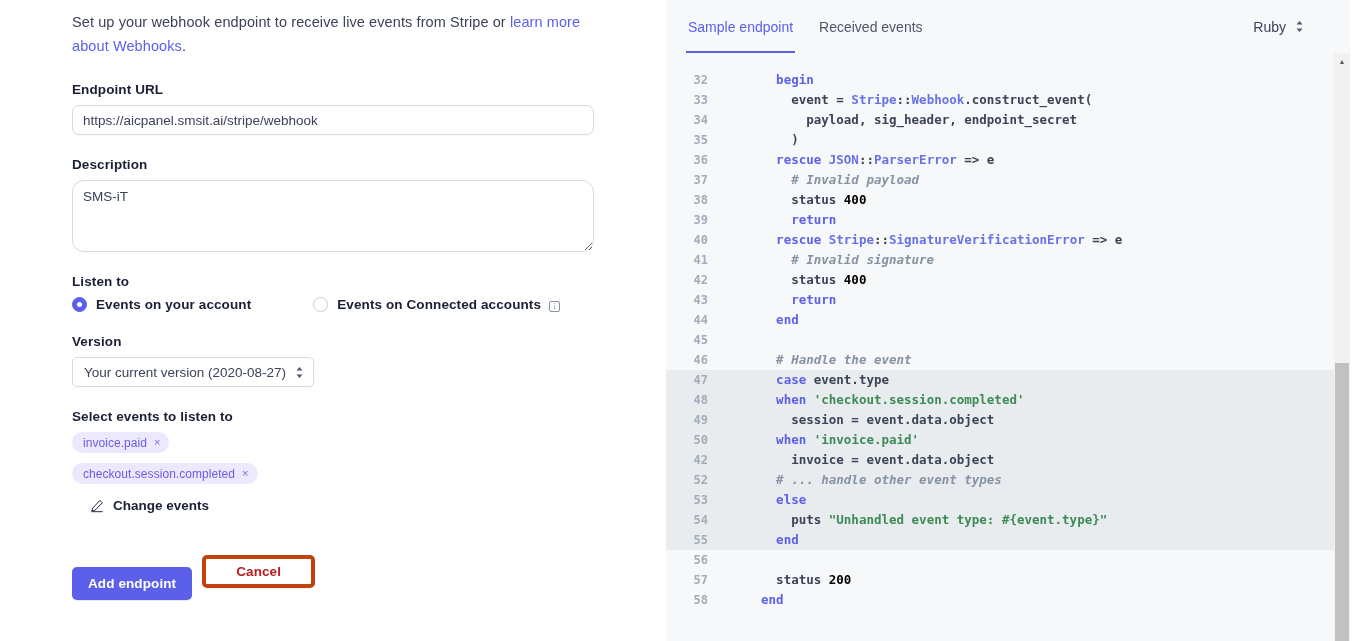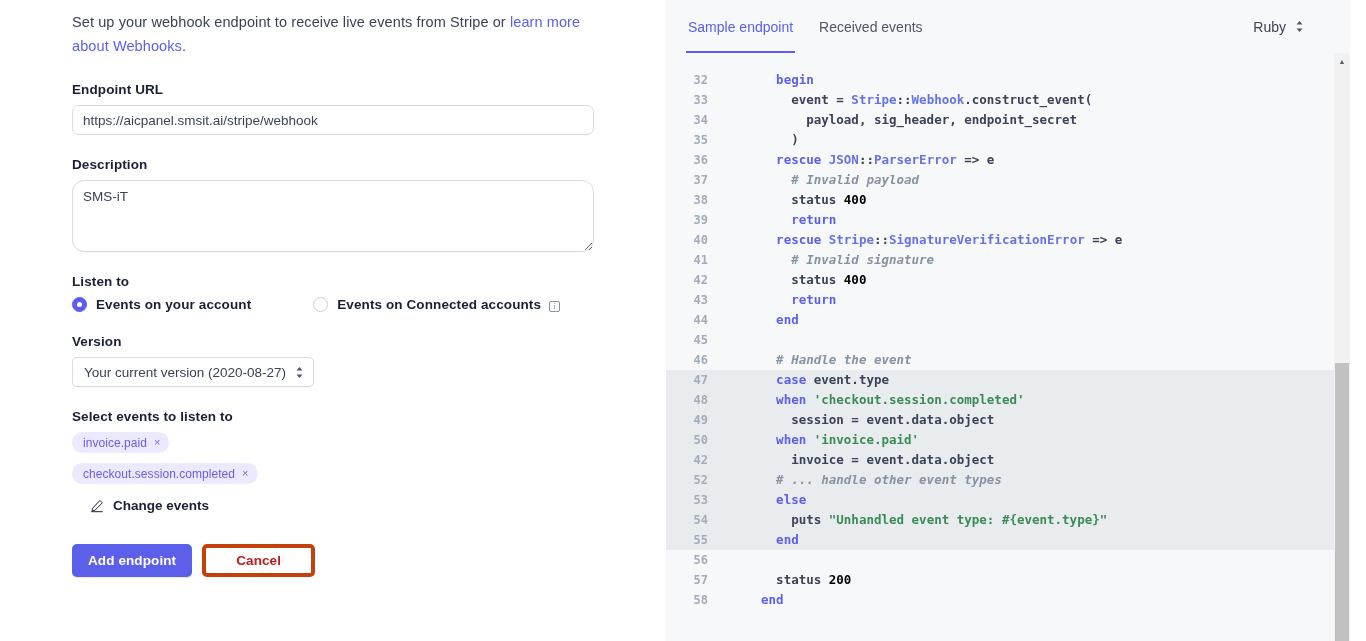--- a/index.html
+++ b/index.html
@@ -123,20 +123,21 @@
   .btn-row { display: flex; align-items: center; gap: 10px; margin-top: 27px; }
   .btn {
     height: 33px; border-radius: 5px; font-size: 13.5px; font-weight: 700;
     display: inline-flex; align-items: center; justify-content: center;
     cursor: pointer; border: none; letter-spacing: .1px;
     font-family: "Liberation Sans", sans-serif;
   }
   .btn-primary {
     background: #5b5fe9; color: #fff; padding: 0 16px;
     box-shadow: 0 1px 1px rgba(0,0,0,.10);
+    margin-top: 23px;
   }
   .btn-secondary {
     background: #fff; color: #b91c1c; padding: 0 30px;
     border: 4px solid #c2410c;
     box-shadow: 0 1px 1px rgba(0,0,0,.04);
   }
 
   
   .page-scroll {
     position: absolute; left: 666px; top: 0;

